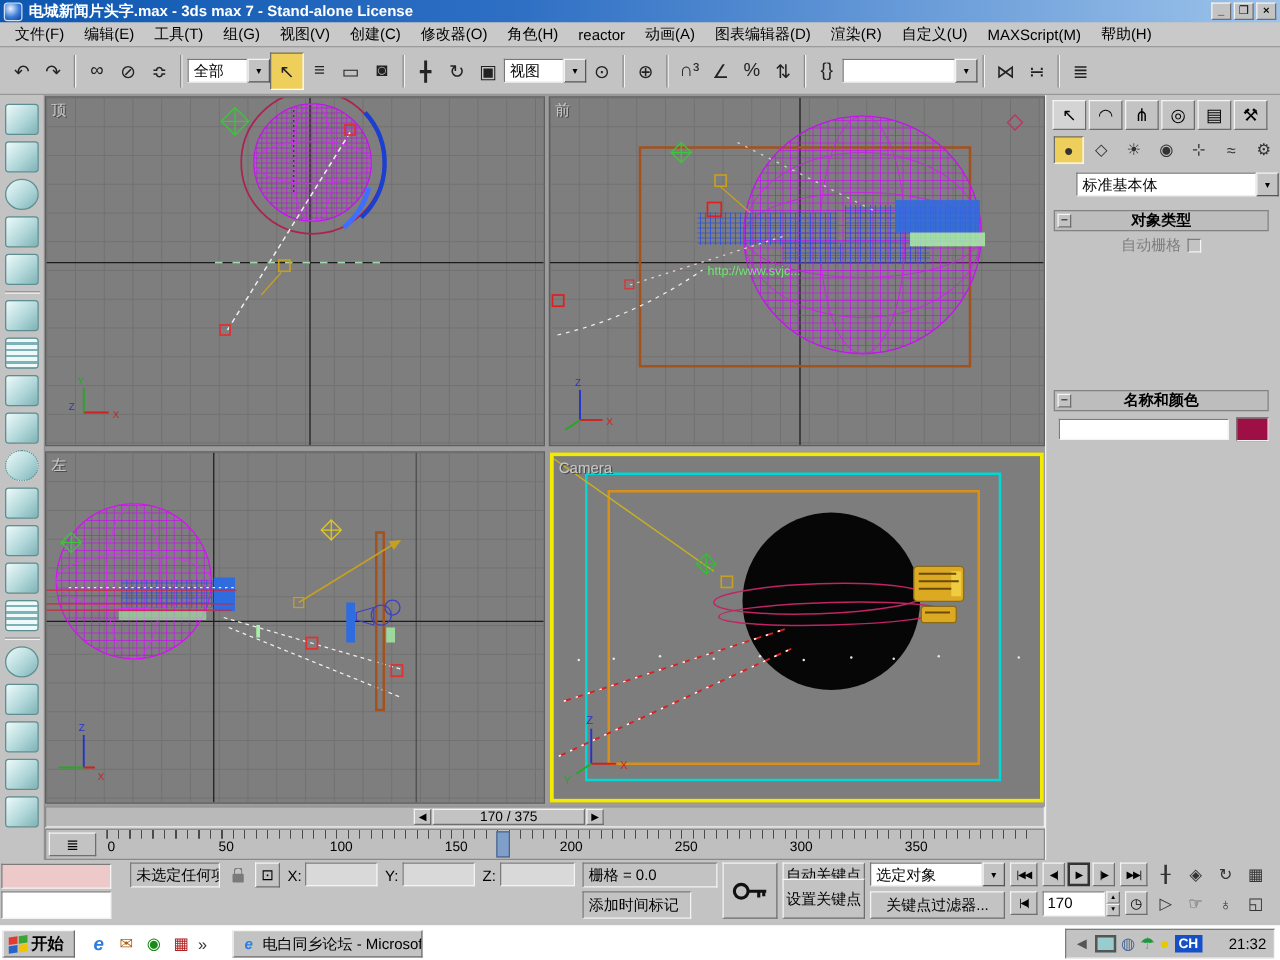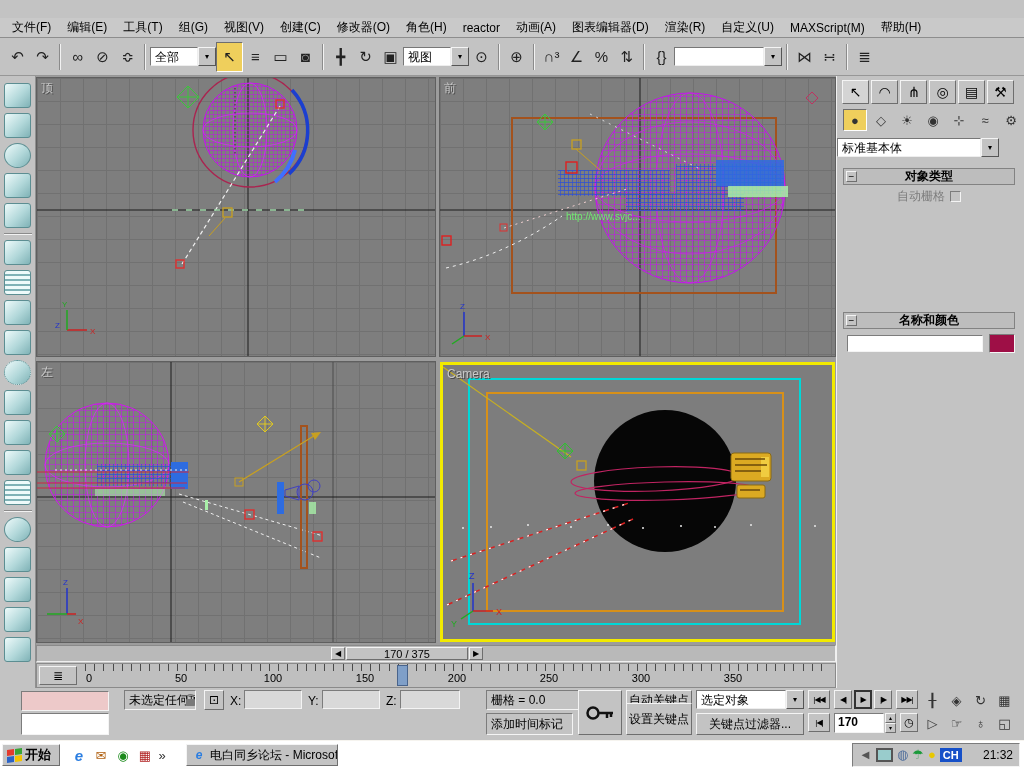--- a/index.html
+++ b/index.html
@@ -74,23 +74,23 @@
   .ts-arrow{position:absolute;top:1px;width:14px;height:13px;font-size:8px;}
   .ts-btn{position:absolute;left:309px;top:1px;width:122px;height:13px;font-size:11px;line-height:12px;text-align:center;}
   .trackbar{left:36px;top:663px;width:800px;height:25px;background:#bfbfbf;border:1px solid #8a8a8a;box-sizing:border-box;}
   .tb-ticks{position:absolute;left:48px;top:0;width:740px;height:7px;
     background:repeating-linear-gradient(90deg,#4a4a4a 0 1px,transparent 1px 9.2px);}
   .tb-num{position:absolute;top:8px;font-size:11px;transform:translateX(-50%);}
   .tb-marker{position:absolute;left:360px;top:1px;width:11px;height:21px;background:#7f9fc8;border:1px solid #49648c;box-sizing:border-box;}
   .mc-btn{position:absolute;left:2px;top:2px;width:38px;height:19px;font-size:12px;}
   
   .statusbar{left:0;top:688px;width:1024px;height:52px;background:#c3c3c3;}
-  .spanel{position:absolute;display:flex;align-items:center;padding:0 4px;white-space:nowrap;overflow:hidden;margin-left:20px;}
+  .spanel{position:absolute;display:flex;align-items:center;padding:0 4px;white-space:nowrap;overflow:hidden;}
   .sbtn{position:absolute;white-space:nowrap;overflow:hidden;font-size:12px;}
-  .sfield{position:absolute;background:#d9d9d9;border:1px solid;border-color:#7c7c7c #f4f4f4 #f4f4f4 #7c7c7c;box-sizing:border-box;font-weight:bold;}
+  .sfield{position:absolute;background:#d9d9d9;border:1px solid;border-color:#7c7c7c #f4f4f4 #f4f4f4 #7c7c7c;box-sizing:border-box;}
   .slabel{position:absolute;font-size:12px;}
   .trbtn{position:absolute;height:19px;font-size:8px;letter-spacing:-1px;}
   .navbtn{position:absolute;width:21px;height:20px;font-size:13px;color:#333;}
   .lock-icon{width:9px;height:7px;background:#7a7a7a;position:relative;border-radius:1px;margin-top:4px;}
   .lock-icon::before{content:"";position:absolute;top:-5px;left:1px;width:5px;height:5px;border:1px solid #7a7a7a;
     border-bottom:none;border-radius:3px 3px 0 0;}
   .spin{position:absolute;width:11px;display:flex;flex-direction:column;}
   .spin span{height:10px;font-size:6px;line-height:9px;text-align:center;}
   
   .taskbar{left:0;top:740px;width:1024px;height:28px;background:#ffffff;border-top:1px solid #f6f4ef;box-sizing:border-box;}
@@ -122,20 +122,27 @@
         </pattern>
       <pattern id="wfB" width="6" height="6" patternUnits="userSpaceOnUse">
           <path d="M0 0H6M0 0V6" stroke="#c414ec" stroke-width="1.2" fill="none"></path>
         </pattern>
       <pattern id="blueW" width="4" height="4" patternUnits="userSpaceOnUse">
           <path d="M0 0H4M0 0V4" stroke="#2b50d8" stroke-width="1.3" fill="none"></path>
         </pattern>
     </defs>
   </svg>
 
+  <div class="abs titlebar">
+    <span class="app-icon"></span>
+    <span class="title-text">电城新闻片头字.max - 3ds max 7  - Stand-alone License</span>
+    <span class="winbtn raised">_</span>
+    <span class="winbtn raised">❐</span>
+    <span class="winbtn raised">×</span>
+  </div>
 
   <div class="abs menubar">
     <span class="menu-item">文件(F)</span>
     <span class="menu-item">编辑(E)</span>
     <span class="menu-item">工具(T)</span>
     <span class="menu-item">组(G)</span>
     <span class="menu-item">视图(V)</span>
     <span class="menu-item">创建(C)</span>
     <span class="menu-item">修改器(O)</span>
     <span class="menu-item">角色(H)</span>
@@ -438,21 +445,21 @@
     <div class="cp-sub cen" style="left:110px">
         <span>⊹</span>
       </div>
     <div class="cp-sub cen" style="left:136px">
         <span>≈</span>
       </div>
     <div class="cp-sub cen" style="left:162px">
         <span>⚙</span>
       </div>
 
-    <div class="combo abs" style="left:0;top:62px;width:162px">
+    <div class="combo abs" style="left:24px;top:62px;width:162px">
       <span class="combo-val" style="flex:1">标准基本体</span>
       <span class="combo-btn">▾</span>
     </div>
 
     <div class="ro-head" style="top:92px">
       <span class="ro-minus raised">−</span>
       <span class="ro-title">对象类型</span>
     </div>
     <div class="abs" style="left:6px;top:112px;width:172px;display:flex;align-items:center;justify-content:center;gap:5px">
       <span class="autogrid">自动栅格</span>

